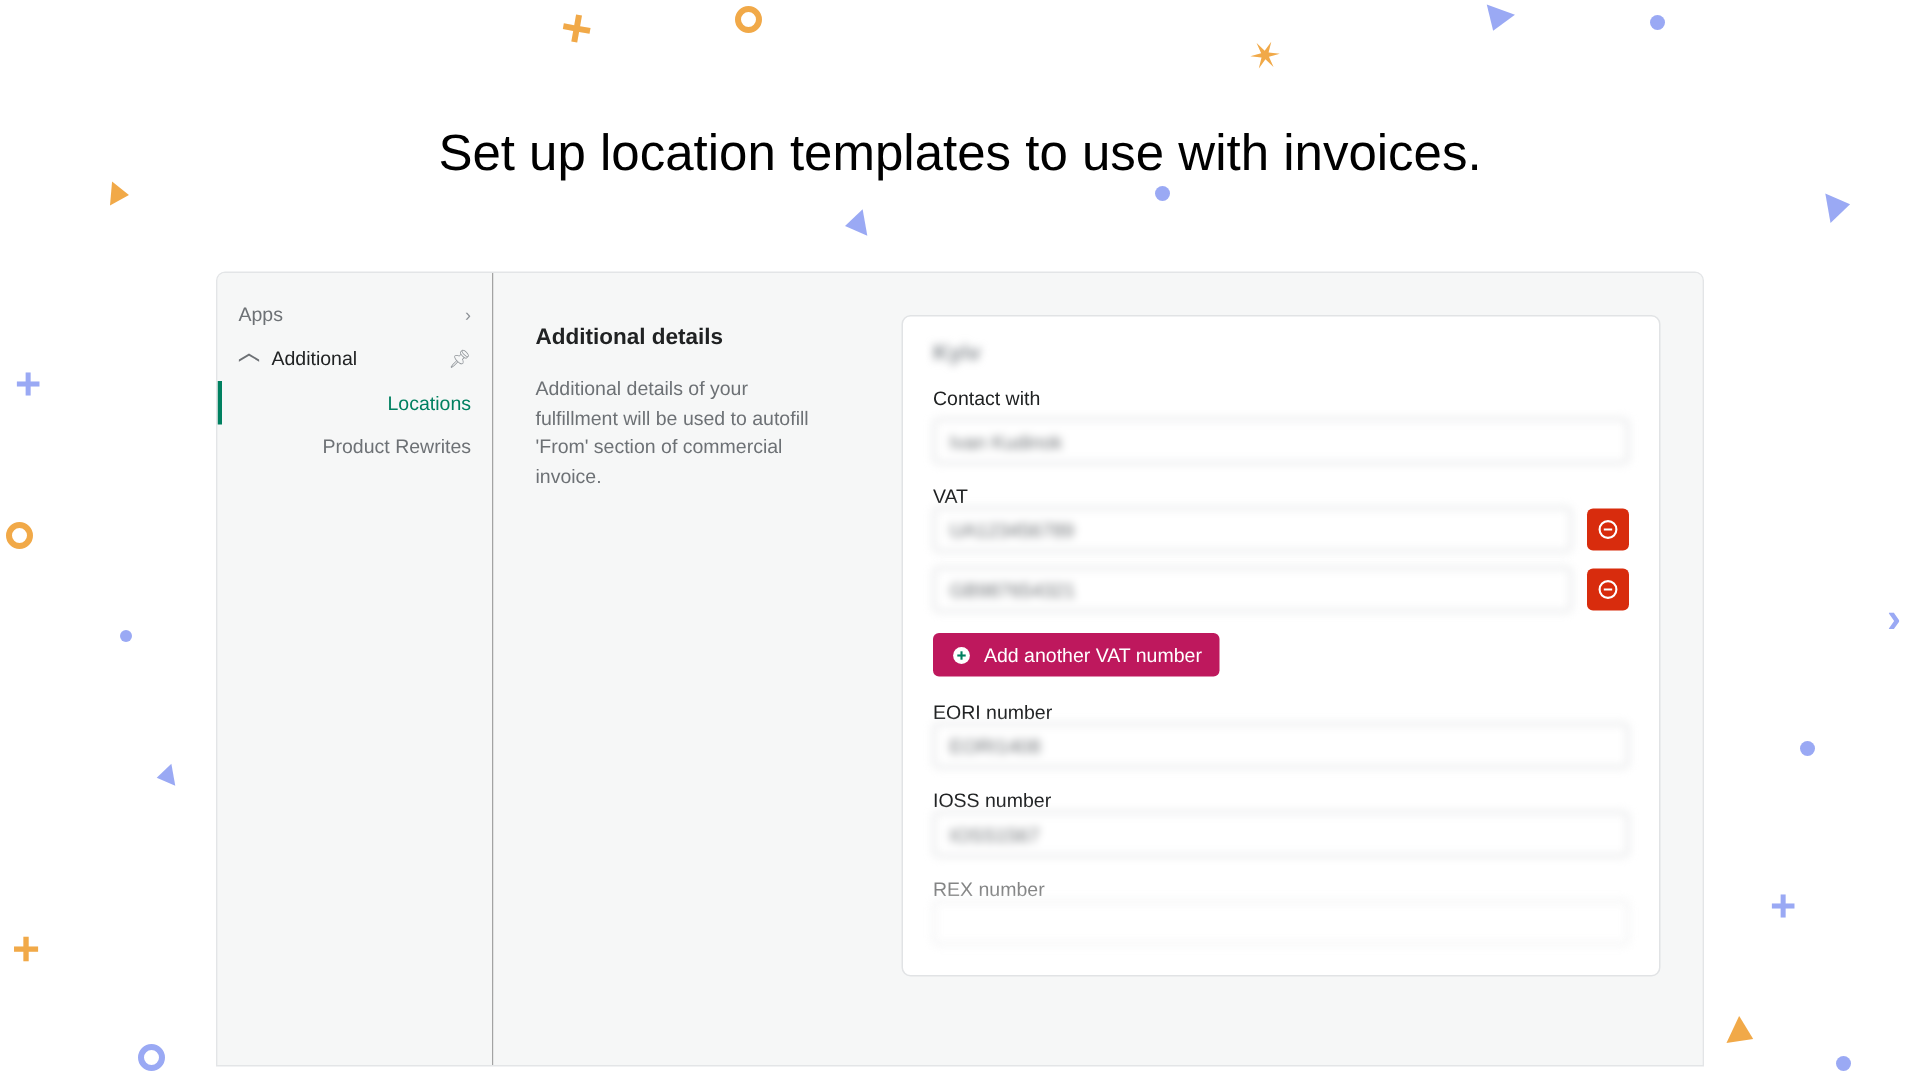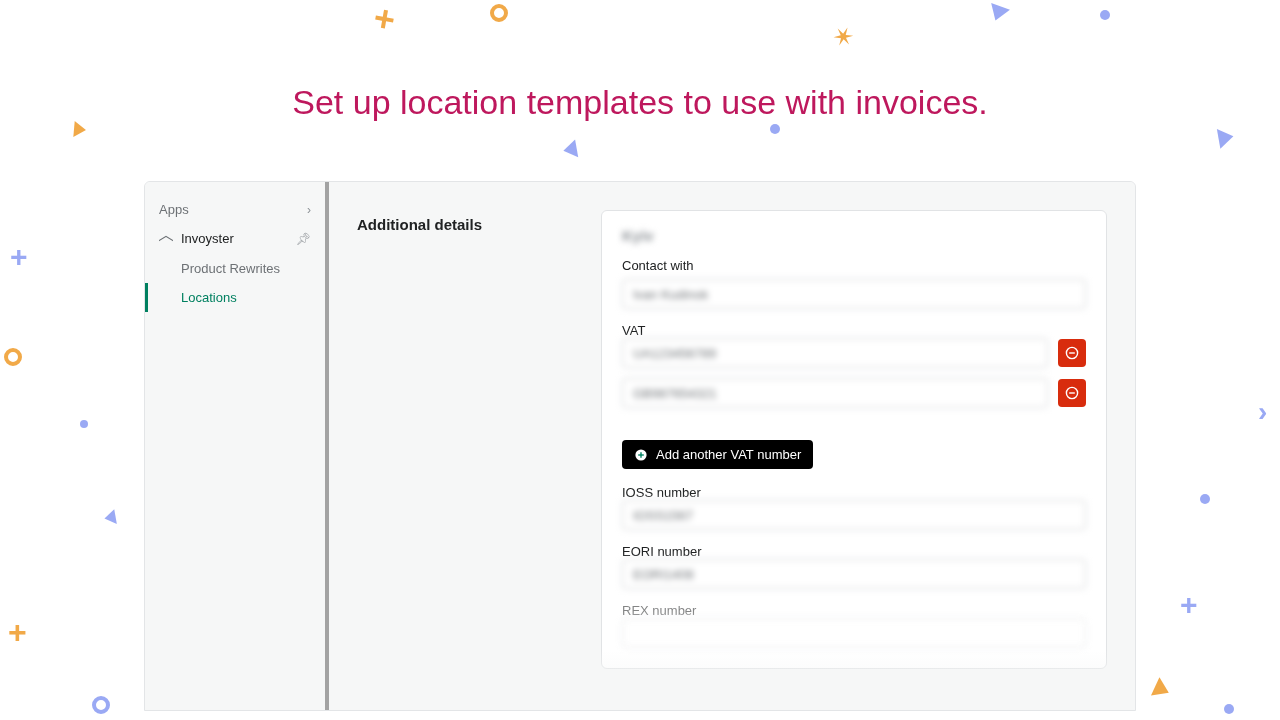--- a/index.html
+++ b/index.html
@@ -2,21 +2,21 @@
 <html><head>
 <meta charset="utf-8">
 <style>
   * { box-sizing: border-box; }
   html, body { margin: 0; padding: 0; width: 1280px; height: 720px; font-family: -apple-system, BlinkMacSystemFont, "Segoe UI", Helvetica, Arial, sans-serif; background: #ffffff; overflow: hidden; }
 
   .page-title {
     position: absolute;
     left: 0; right: 0; top: 60px;
     text-align: center;
-    color: #be185d;
+    color: #000000;
     font-size: 34px;
     font-weight: 500;
   }
 
   .app-window {
     position: absolute;
     left: 144px;
     top: 181px;
     width: 992px;
     height: 530px;
@@ -24,23 +24,24 @@
     border: 1px solid #e3e5e7;
     border-radius: 6px 6px 0 0;
     display: flex;
     overflow: hidden;
     box-shadow: 0 0 0 0 rgba(0,0,0,0.02);
   }
 
   .sidebar {
     width: 184px;
     background: #f6f7f7;
-    border-right: 4px solid #a3a3a3;
+    border-right: 1px solid #a3a3a3;
     padding-top: 14px;
     font-size: 13px;
+    text-align: right;
   }
   .sidebar .row {
     display: flex;
     align-items: center;
     justify-content: space-between;
     padding: 6px 14px;
     color: #6d7175;
   }
   .sidebar .app-head { color: #6d7175; font-weight: 500; }
   .sidebar .chev { font-size: 12px; color: #8c9196; }
@@ -142,28 +143,28 @@
     border: none;
     border-radius: 4px;
     color: #fff;
     display:flex; align-items:center; justify-content:center;
     cursor:pointer;
   }
   .del-btn svg { width:14px; height:14px; }
 
   .add-btn {
     display:inline-flex; align-items:center; gap:8px;
-    background: #000000;
+    background: #be185d;
     color: #fff;
     border:none;
     border-radius:4px;
     padding: 7px 12px;
     font-size:13px;
     cursor:pointer;
-    margin-top:22px;
+    margin-top:4px;
     margin-bottom:16px;
   }
   .add-btn svg { width:14px; height:14px; }
 
   .single { margin-bottom:14px; }
 
   
   .shape { position:absolute; }
   .plus { font-size:36px; font-weight:700; }
   .plus.o { color:#f1a948; }
@@ -210,31 +211,32 @@
 <div class="app-window">
 
   <nav class="sidebar">
     <div class="row">
       <span class="app-head">Apps</span>
       <span class="chev">›</span>
     </div>
     <div class="app-row">
       <span class="name">
         <span class="icon-shape"></span>
-        <span>Invoyster</span>
+        <span>Additional</span>
       </span>
       <span class="pin">📌︎</span>
     </div>
+    <a class="sub active">Locations</a>
     <a class="sub">Product Rewrites</a>
-    <a class="sub active">Locations</a>
   </nav>
 
   <div class="content">
     <div class="intro">
       <h2>Additional details</h2>
+      <p>Additional details of your fulfillment will be used to autofill 'From' section of commercial invoice.</p>
     </div>
 
     <div class="panel">
       <div class="blurred-heading">Kyiv</div>
 
       <div class="form-row">
         <div class="form-col">
           <label class="fld-label">Contact with</label>
           <input class="fld blur-val" value="Ivan Kudinok" style="">
         </div>
@@ -264,27 +266,27 @@
       <button class="add-btn">
         <svg viewBox="0 0 20 20">
             <circle cx="10" cy="10" r="8" fill="#fff"></circle>
             <line x1="6" y1="10" x2="14" y2="10" stroke="#008060" stroke-width="2"></line>
             <line x1="10" y1="6" x2="10" y2="14" stroke="#008060" stroke-width="2"></line>
           </svg>
         <span>Add another VAT number</span>
       </button>
 
       <div class="single">
+        <label class="fld-label">EORI number</label>
+        <input class="fld blur-val" value="EORI1408" style="">
+      </div>
+
+      <div class="single">
         <label class="fld-label">IOSS number</label>
         <input class="fld blur-val" value="IOSS1567" style="">
-      </div>
-
-      <div class="single">
-        <label class="fld-label">EORI number</label>
-        <input class="fld blur-val" value="EORI1408" style="">
       </div>
 
       <div class="single" style="opacity:.55;">
         <label class="fld-label">REX number</label>
         <input class="fld blur-val" value="" style="">
       </div>
     </div>
   </div>
 </div>
 

